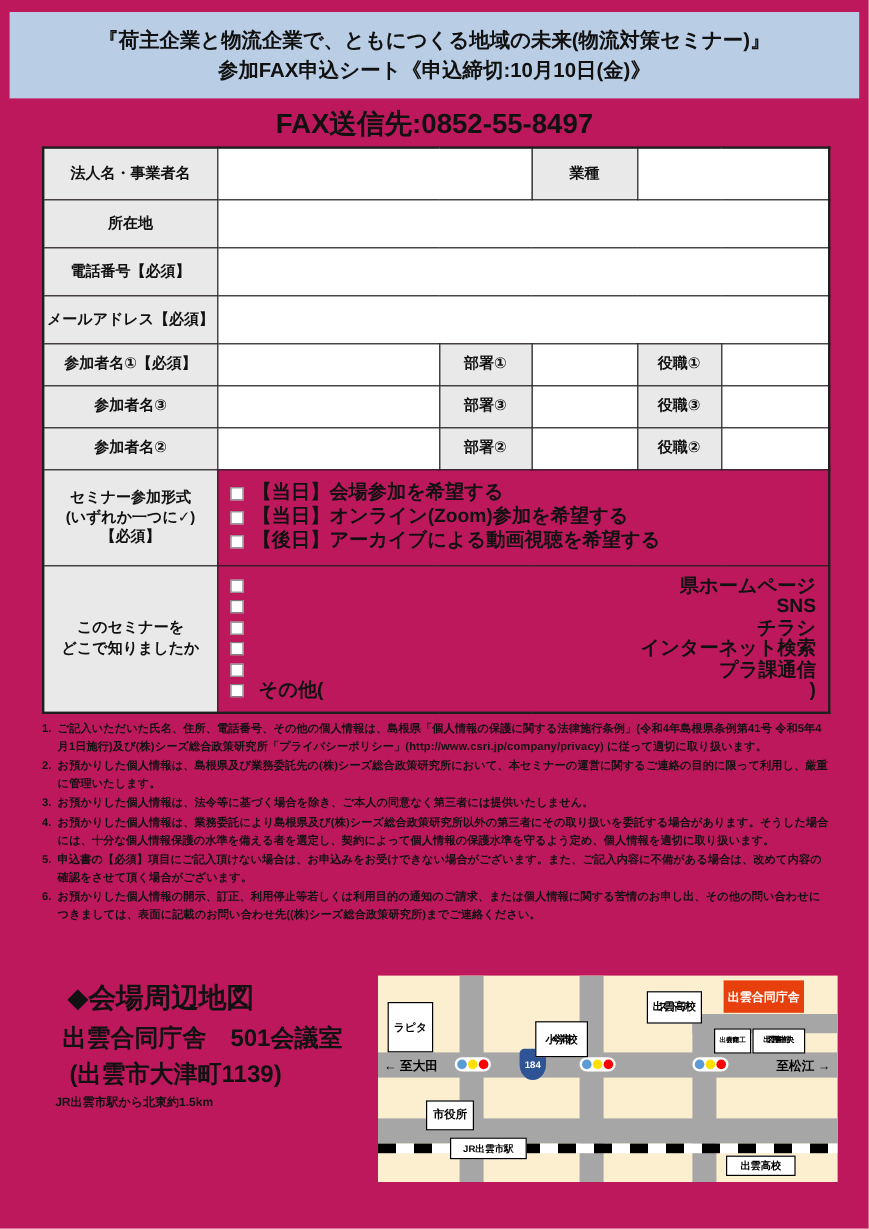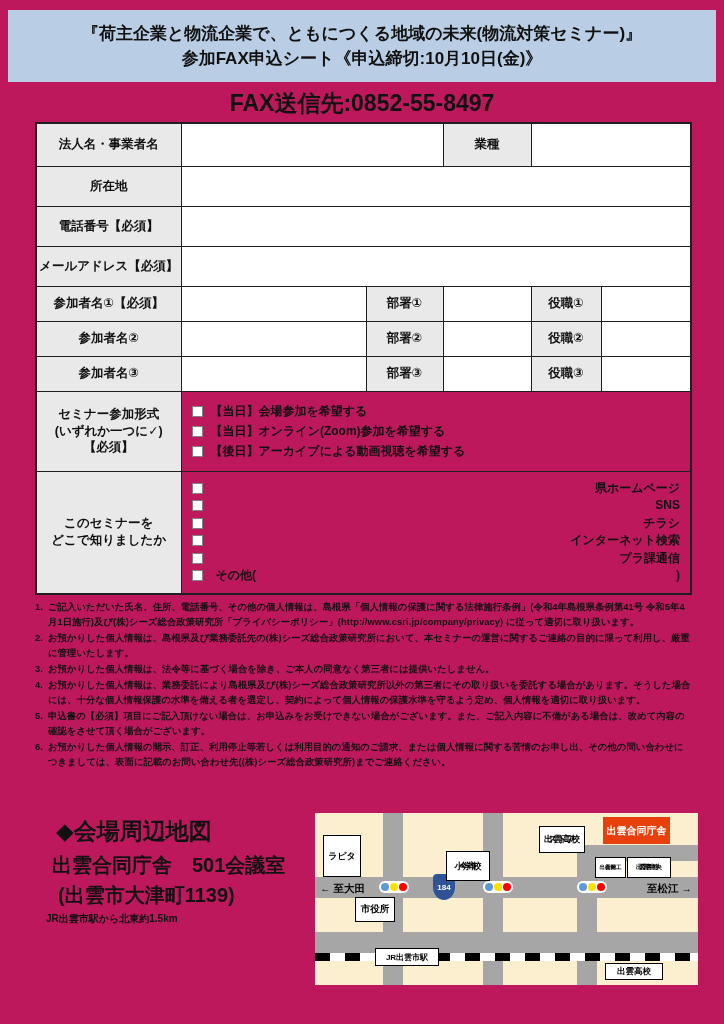--- a/index.html
+++ b/index.html
@@ -23,21 +23,21 @@
   .fax-line{position:absolute;left:0;top:88px;width:724px;text-align:center;font-size:23px;font-weight:700;}
 
   
   table.form{position:absolute;left:35px;top:122px;width:655px;border-collapse:collapse;table-layout:fixed;
     border:2px solid var(--border);}
   table.form td{border:1px solid var(--border);font-size:12.5px;font-weight:700;vertical-align:middle;}
   td.lbl{background:var(--cell-bg);text-align:center;line-height:1.35;margin-top:16px;}
   td.inp{background:#fff;}
   tr.r43{height:43px;} tr.r40{height:40px;} tr.r35{height:35px;} tr.r80{height:80px;} tr.r118{height:118px;}
   td.chk-cell{padding:8px 10px;vertical-align:middle;}
-  .chk-line{display:flex;align-items:center;gap:8px;font-size:12px;font-weight:700;line-height:20px;}
+  .chk-line{display:flex;align-items:center;gap:8px;font-size:16px;font-weight:700;line-height:20px;}
   .r118 .chk-line{line-height:17.5px;gap:13px;justify-content:space-between;}
   .box{flex:0 0 auto;width:11px;height:11px;border:1.3px solid #808080;background:#fff;}
   .paren-close{margin-left:auto;font-weight:700;}
 
   
   .notes{position:absolute;left:35px;top:600px;width:656px;}
   .note{position:relative;padding-left:13px;font-size:9.3px;font-weight:600;line-height:1.62;margin-bottom:1px;
     letter-spacing:0.1px;}
   .note .num{position:absolute;left:0;top:0;}
 
@@ -61,21 +61,21 @@
     background:repeating-linear-gradient(90deg,#000 0 15px,#fff 15px 30px);}
   .mlabel{background:#fff;border:1px solid #000;color:#000;display:flex;flex-direction:column;
     justify-content:center;align-items:center;text-align:center;font-weight:600;z-index:3;}
   .lapita{left:8px;top:22px;width:38px;height:42px;font-size:9px;}
   .school{left:131px;top:38px;width:44px;height:30px;font-size:9px;line-height:1.2;}
   .drug{left:224px;top:13px;width:46px;height:27px;font-size:9px;line-height:1.25;}
   .office{left:288px;top:4px;width:67px;height:27px;background:var(--office-bg);border:none;color:#fff;
     font-size:10px;font-weight:700;z-index:3;}
   .shoko{left:280px;top:44px;width:31px;height:21px;font-size:5.5px;line-height:1.3;}
   .library{left:312px;top:44px;width:44px;height:21px;font-size:6.5px;line-height:1.3;}
-  .cityhall{left:40px;top:84px;width:40px;height:25px;font-size:9.5px;}
+  .cityhall{left:40px;top:104px;width:40px;height:25px;font-size:9.5px;}
   .station{left:60px;top:135px;width:64px;height:18px;font-size:8px;z-index:4;}
   .highschool{left:290px;top:150px;width:58px;height:17px;font-size:8.5px;}
   .dir{color:#000;font-size:10.5px;font-weight:700;top:69px;z-index:2;}
   .dir-west{left:5px;} .dir-east{right:6px;}
   .shield{left:118px;top:61px;width:22px;height:26px;background:var(--route-bg);z-index:2;
     border-radius:4px 4px 50% 50%;display:flex;align-items:center;justify-content:center;
     color:#fff;font-size:8px;font-weight:700;}
   .tlight{width:30px;height:12px;background:#fff;border-radius:6px;top:68px;z-index:2;
     display:flex;align-items:center;justify-content:center;gap:1px;}
   .tl1{left:64px;} .tl2{left:168px;} .tl3{left:262px;}
@@ -124,33 +124,33 @@
     </tr>
     <tr class="r35">
       <td class="lbl">参加者名①【必須】</td>
       <td class="inp"></td>
       <td class="lbl">部署①</td>
       <td class="inp"></td>
       <td class="lbl">役職①</td>
       <td class="inp"></td>
     </tr>
     <tr class="r35">
+      <td class="lbl">参加者名③</td>
+      <td class="inp"></td>
+      <td class="lbl">部署③</td>
+      <td class="inp"></td>
+      <td class="lbl">役職③</td>
+      <td class="inp"></td>
+    </tr>
+    <tr class="r35">
       <td class="lbl">参加者名②</td>
       <td class="inp"></td>
       <td class="lbl">部署②</td>
       <td class="inp"></td>
       <td class="lbl">役職②</td>
-      <td class="inp"></td>
-    </tr>
-    <tr class="r35">
-      <td class="lbl">参加者名③</td>
-      <td class="inp"></td>
-      <td class="lbl">部署③</td>
-      <td class="inp"></td>
-      <td class="lbl">役職③</td>
       <td class="inp"></td>
     </tr>
     <tr class="r80">
       <td class="lbl">
         <div>セミナー参加形式</div>
         <div>(いずれか一つに✓)</div>
         <div>【必須】</div>
       </td>
       <td class="chk-cell" colspan="5">
         <div class="chk-line">

